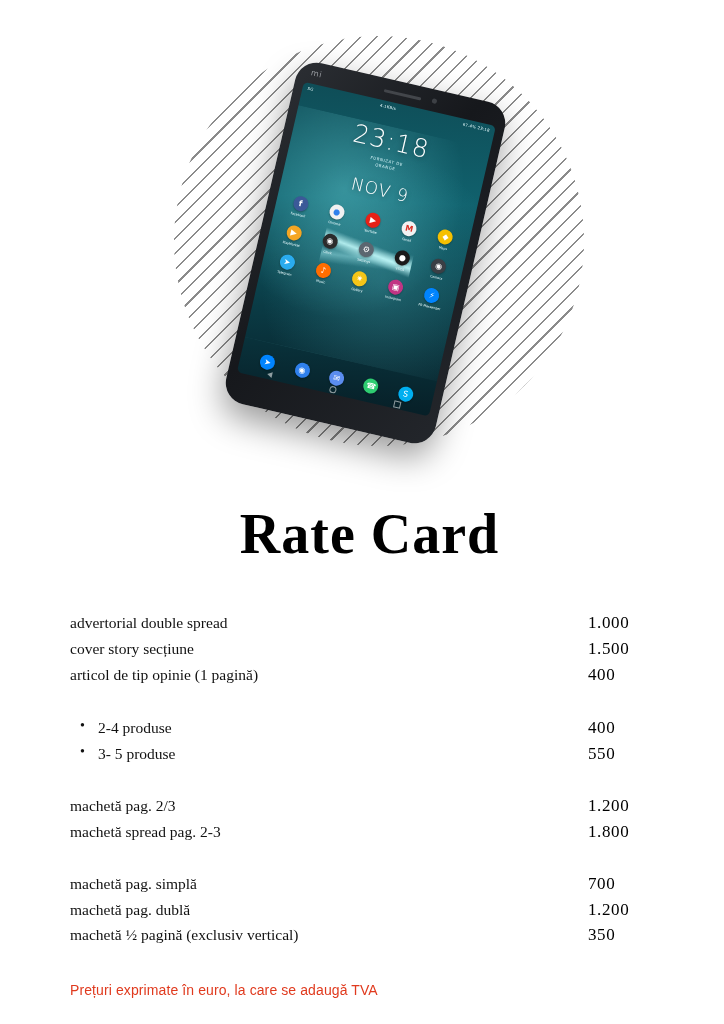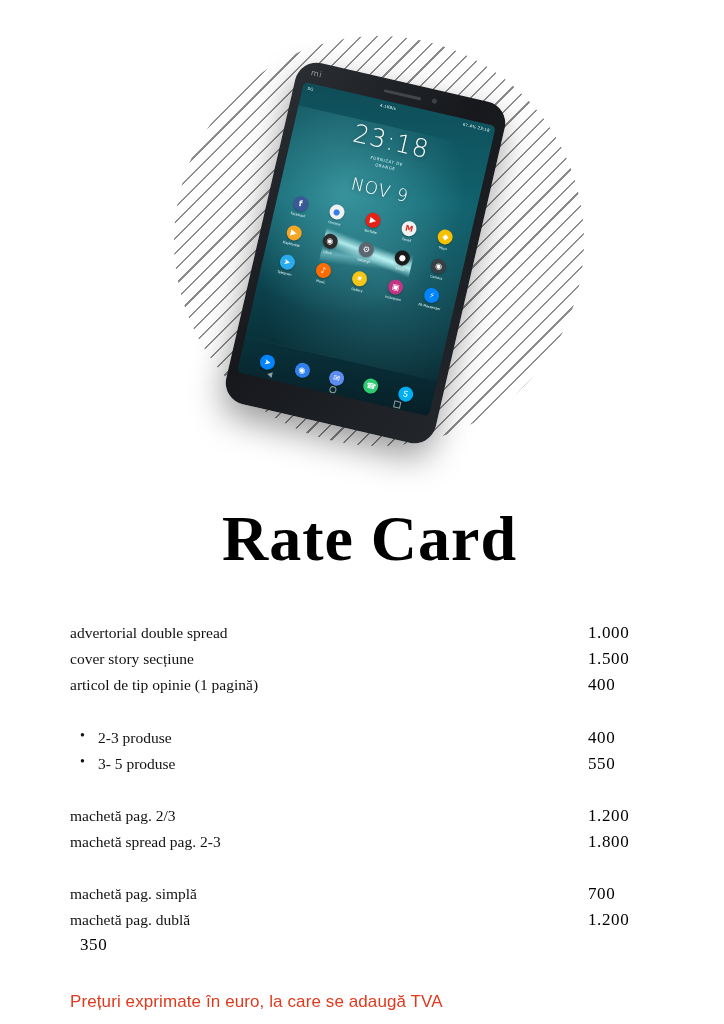--- a/index.html
+++ b/index.html
@@ -238,21 +238,21 @@
     border-top: 3px solid transparent;
     border-bottom: 3px solid transparent;
     border-right: 5px solid rgba(255,255,255,0.55);
   }
 
   
   .title {
     text-align: center;
     font-family: "Liberation Serif", serif;
     font-weight: bold;
-    font-size: 64px;
+    font-size: 56px;
     letter-spacing: 1px;
     color: #000;
     margin: 12px 0 0 15px;
   }
 
   
   .sheet {
     padding: 44px 66px 12px 70px;
     box-sizing: border-box;
   }
@@ -286,21 +286,21 @@
     left: 10px;
     top: -1px;
     font-size: 14px;
   }
   .group { margin-bottom: 0; }
   .gap-lg { height: 28px; }
   .gap-md { height: 26px; }
   .note {
     margin-top: 34px;
     font-family: "Liberation Sans", sans-serif;
-    font-size: 17px;
+    font-size: 14px;
     color: #e03a1e;
     letter-spacing: 0.1px;
   }
 </style>
 </head>
 <body>
 
 <div class="hero">
 
   <div class="hatch-circle">
@@ -429,21 +429,21 @@
     <div class="row">
       <span class="label">articol de tip opinie (1 pagină)</span>
       <span class="price">400</span>
     </div>
   </div>
 
   <div class="gap-lg"></div>
 
   <div class="group">
     <div class="row bullet">
-      <span class="label">2-3 produse</span>
+      <span class="label">2-4 produse</span>
       <span class="price">400</span>
     </div>
     <div class="row bullet">
       <span class="label">3- 5 produse</span>
       <span class="price">550</span>
     </div>
   </div>
 
   <div class="gap-md"></div>
 
@@ -463,18 +463,19 @@
   <div class="group">
     <div class="row">
       <span class="label">machetă pag. simplă</span>
       <span class="price">700</span>
     </div>
     <div class="row">
       <span class="label">machetă pag. dublă</span>
       <span class="price">1.200</span>
     </div>
     <div class="row">
+      <span class="label">machetă ½ pagină (exclusiv vertical)</span>
       <span class="price">350</span>
     </div>
   </div>
 
   <div class="note">Prețuri exprimate în euro, la care se adaugă TVA</div>
 </div>
 
 </body></html>

